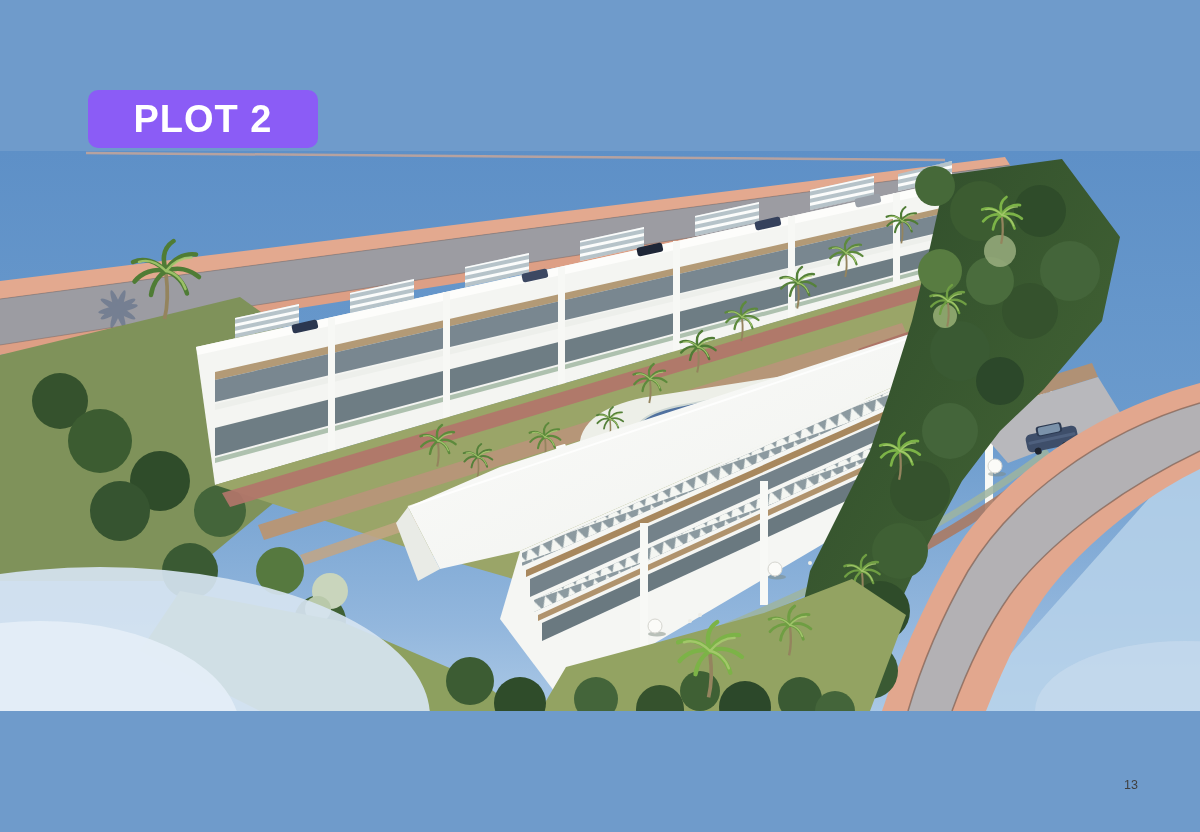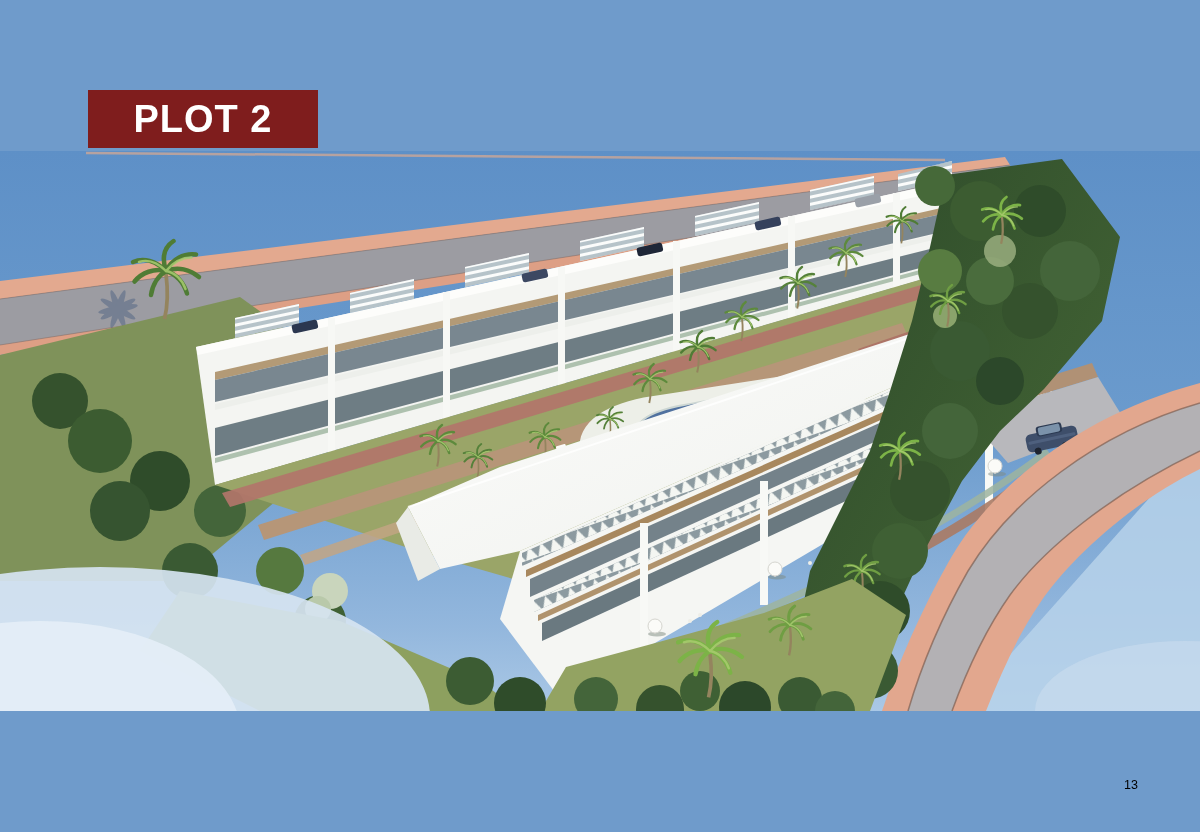--- a/index.html
+++ b/index.html
@@ -20,29 +20,29 @@
   .render{
     position:absolute;left:0;top:151px;width:1200px;height:560px;margin:0;
   }
   .render svg{display:block;width:1200px;height:560px;}
   .caption{
     position:absolute;left:88px;top:753px;margin:0;
     color:#eef3f8;font-size:17.5px;font-weight:400;
   }
   .page-number{
     position:absolute;left:1124px;top:778px;
-    color:#000000;font-size:12.5px;
+    color:#404040;font-size:12.5px;
   }
 </style>
 </head>
 <body>
 
 <div class="slide" style="background-color: rgb(111, 155, 203);">
 
-  <div class="banner" style="background-color: #7f1d1d;">
+  <div class="banner" style="background-color: #8b5cf6; border-radius: 10px;">
     <span class="banner-text">PLOT 2</span>
   </div>
 
   <figure class="render" role="img" aria-label="Aerial concept render of two rows of white townhouses with rooftop pergolas, communal pool, palm trees, gardens and perimeter roads">
     <svg viewBox="0 0 1200 560" xmlns="http://www.w3.org/2000/svg">
       <defs>
         <linearGradient id="skyG" x1="0" y1="0" x2="0" y2="1">
           <stop offset="0" stop-color="#5e90c7"></stop>
           <stop offset="0.5" stop-color="#6b9bcd"></stop>
           <stop offset="0.85" stop-color="#93b7dd"></stop>

